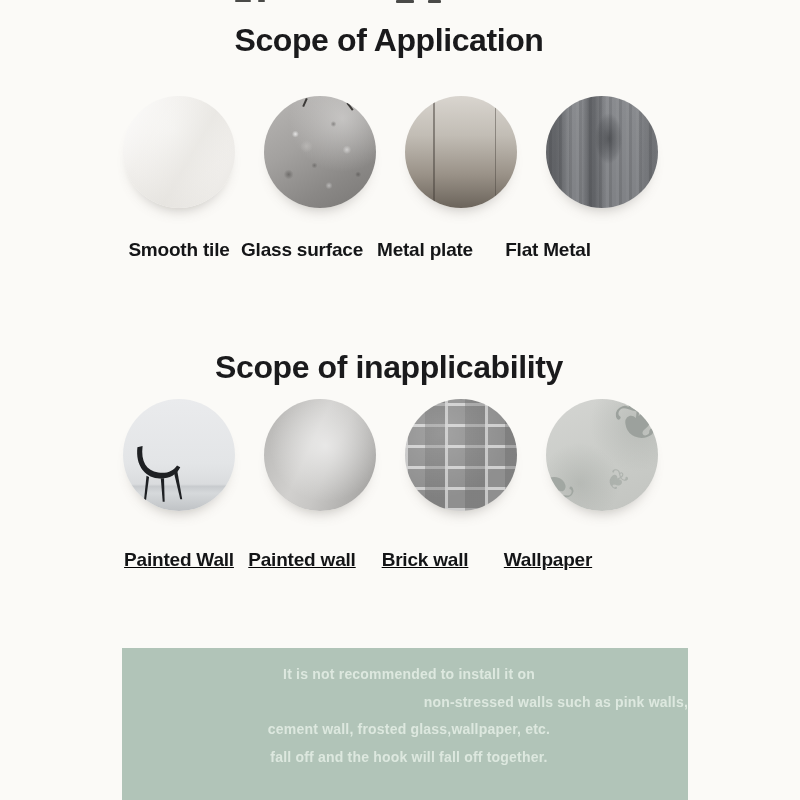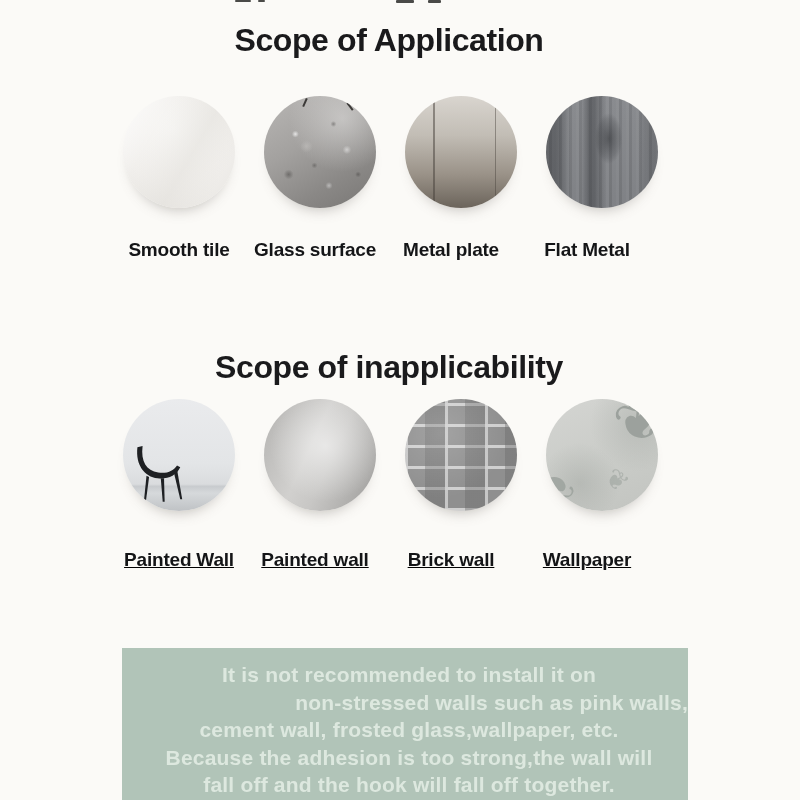--- a/index.html
+++ b/index.html
@@ -13,21 +13,21 @@
   #title-app{top:22px;}
   #title-inapp{top:332px;}
 
   .circle-row{position:absolute;left:123px;display:flex;gap:29px;}
   #row-app{top:96px;}
   #row-inapp{top:399px;}
 
   .swatch{position:relative;width:112px;height:112px;border-radius:50%;overflow:hidden;
     box-shadow:0 10px 14px -9px rgba(120,114,106,.45);}
 
-  .label-row{position:absolute;left:123px;display:flex;gap:24px;}
+  .label-row{position:absolute;left:123px;display:flex;gap:11px;}
   #labels-app{top:239px;}
   #labels-inapp{top:549px;text-decoration:underline;}
   .label-cell{width:112px;display:flex;justify-content:center;}
   .swatch-label{white-space:nowrap;font-size:19px;font-weight:700;color:#141517;letter-spacing:-0.2px;}
 
   
   .tex-smooth{background:
       linear-gradient(120deg, rgba(255,255,255,.65) 8%, transparent 30%, rgba(223,221,216,.45) 58%, transparent 82%),
       radial-gradient(circle at 45% 30%, #f8f7f5 0%, #f1efec 55%, #e7e5e1 100%);}
 
@@ -75,21 +75,21 @@
       radial-gradient(circle at 82% 22%, rgba(150,155,150,.35), transparent 38%),
       linear-gradient(160deg,#d4d5d2 0%,#c9cbc7 60%,#c2c4c0 100%);}
   .ornament{position:absolute;color:#9aa09b;line-height:1;user-select:none;}
   .ornament.o1{right:-4px;top:-6px;font-size:56px;transform:rotate(-18deg);opacity:.95;}
   .ornament.o2{left:-6px;bottom:2px;font-size:40px;transform:rotate(150deg);opacity:.8;}
   .ornament.o3{right:30px;bottom:18px;font-size:26px;transform:rotate(40deg);opacity:.55;}
 
   
   #warning-box{position:absolute;left:122px;top:648px;width:566px;height:152px;
     box-sizing:border-box;padding-top:13px;text-align:center;}
-  .warning-line{font-size:21px;font-weight:700;line-height:27.5px;letter-spacing:.2px;margin-left:8px;}
+  .warning-line{font-size:14px;font-weight:700;line-height:27.5px;letter-spacing:.2px;margin-left:8px;}
 </style>
 </head>
 <body>
 
 <div id="stage" style="background: rgb(251, 250, 247);">
 
   <div class="top-artifact" style="left:235px;top:0;width:16px;height:2px;"></div>
   <div class="top-artifact" style="left:258px;top:0;width:7px;height:2px;"></div>
   <div class="top-artifact" style="left:396px;top:0;width:18px;height:3px;"></div>
   <div class="top-artifact" style="left:428px;top:0;width:13px;height:3px;"></div>
@@ -153,17 +153,16 @@
       </div>
     <div class="label-cell">
         <span class="swatch-label">Wallpaper</span>
       </div>
   </div>
 
   <div id="warning-box" style="background: rgb(177, 196, 184);">
     <div class="warning-line" style="color: rgb(221, 232, 223);">It is not recommended to install it on</div>
     <div class="warning-line" style="color: rgb(221, 232, 223); text-align: right;">non-stressed walls such as pink walls,</div>
     <div class="warning-line" style="color: rgb(221, 232, 223);">cement wall, frosted glass,wallpaper, etc.</div>
-    <div class="warning-line" style="color: rgb(221, 232, 223);">Because the adhesion is too strong,the wall will</div>
     <div class="warning-line" style="color: rgb(221, 232, 223);">fall off and the hook will fall off together.</div>
   </div>
 
 </div>
 
 </body></html>

